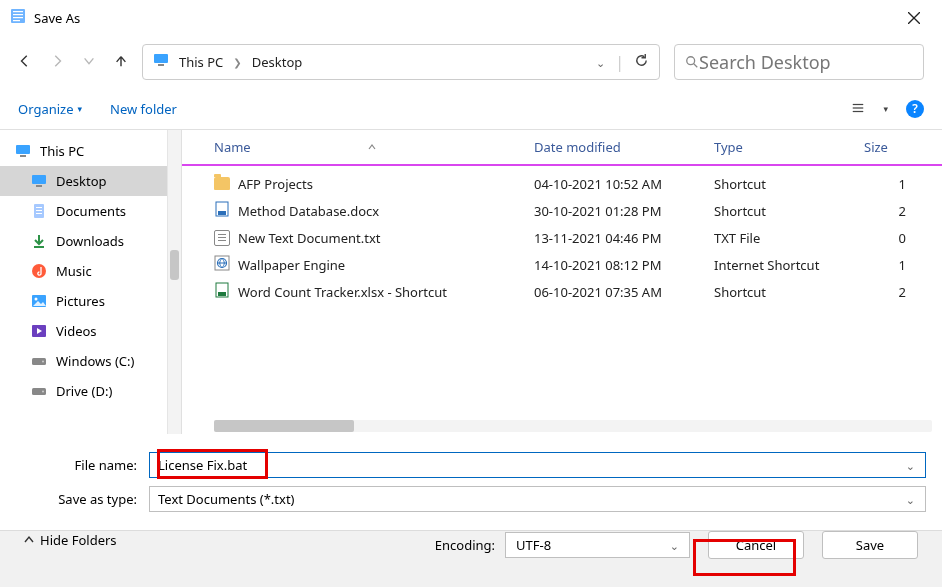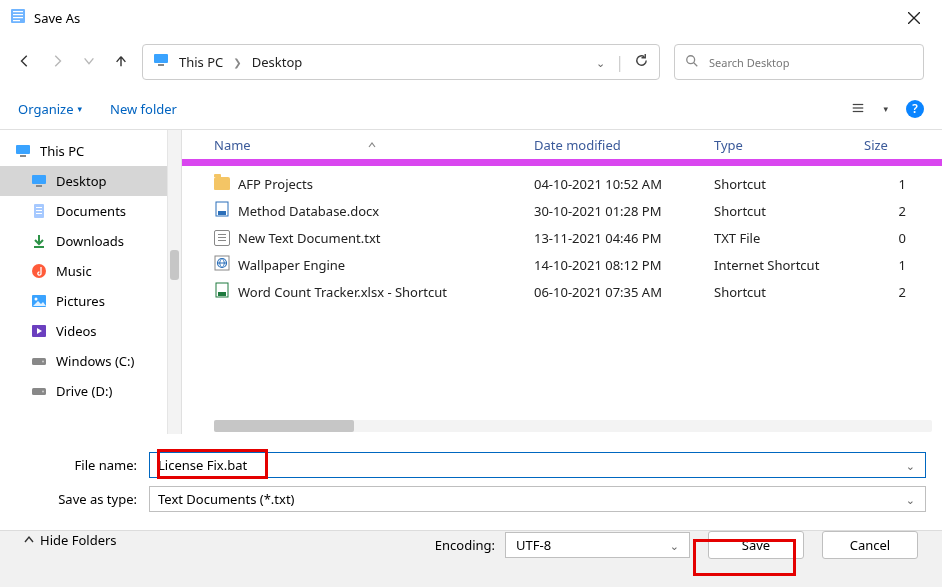--- a/index.html
+++ b/index.html
@@ -13,42 +13,42 @@
 
     
     .navrow { height: 52px; display: flex; align-items: center; gap: 14px; padding: 0 18px; }
     .nav-arrows { display: flex; align-items: center; gap: 18px; color: #555; }
     .nav-arrows svg { width: 14px; height: 14px; }
     .nav-arrows .disabled { opacity: .35; }
     .addressbar { flex: 1; height: 36px; border: 1px solid #ccc; border-radius: 4px; display: flex; align-items: center; padding: 0 10px; gap: 10px; }
     .path { flex: 1; display: flex; align-items: center; gap: 10px; font-size: 13px; color: #222; }
     .breadcrumb-sep { color: #888; font-size: 10px; }
     .refresh { color: #444; }
-    .searchbar { width: 250px; height: 36px; border: 1px solid #ccc; border-radius: 4px; display: flex; align-items: center; padding: 0 10px; gap: 10px; color: #777; font-size: 11px; }
+    .searchbar { width: 250px; height: 36px; border: 1px solid #ccc; border-radius: 4px; display: flex; align-items: center; padding: 0 10px; color: #777; font-size: 18px; }
 
     
     .toolbar { height: 42px; display: flex; align-items: center; justify-content: space-between; padding: 0 18px; border-bottom: 1px solid #e0e0e0; }
     .toolbar-left { display: flex; align-items: center; gap: 28px; }
     .toolbar-left .link { color: #0063c0; font-size: 13px; display: flex; align-items: center; gap: 4px; cursor: pointer; }
     .toolbar-right { display: flex; align-items: center; gap: 18px; }
     .toolbar-right svg { width: 14px; height: 14px; }
     .help-badge { width: 18px; height: 18px; border-radius: 50%; background: #0a84ff; color: #fff; font-size: 12px; display: flex; align-items: center; justify-content: center; font-weight: 600; }
 
     
     .bodyrow { display: flex; height: 304px; }
     .sidebar { width: 182px; position: relative; padding: 6px 0; border-right: 1px solid #e0e0e0; font-size: 13px; }
     .tree-item { height: 30px; display: flex; align-items: center; gap: 8px; padding-left: 30px; cursor: pointer; }
     .tree-item.root { padding-left: 14px; }
     .tree-item.selected { background: #d6d6d6; }
     .tree-icon { width: 18px; height: 18px; display: flex; align-items: center; justify-content: center; }
     .sidebar-scroll { position: absolute; top: 0; right: 0; bottom: 0; width: 14px; background: #f3f3f3; border-left: 1px solid #e5e5e5; }
     .sidebar-thumb { position: absolute; top: 120px; left: 2px; right: 2px; height: 30px; background: #c6c6c6; border-radius: 3px; }
 
     .filepane { flex: 1; position: relative; }
-    .columns { height: 36px; display: grid; grid-template-columns: 320px 180px 150px 60px; align-items: center; padding-left: 32px; font-size: 13px; color: #3b5a9a; border-bottom: 7px solid #d946ef; }
+    .columns { height: 36px; display: grid; grid-template-columns: 320px 180px 150px 60px; align-items: center; padding-left: 32px; font-size: 13px; color: #3b5a9a; border-bottom: 2px solid #d946ef; }
     .columns .col { display: flex; align-items: center; gap: 6px; }
     .rows { padding-top: 4px; }
     .row { height: 27px; display: grid; grid-template-columns: 320px 180px 150px 60px; align-items: center; padding-left: 32px; font-size: 13px; color: #222; }
     .row .namecell { display: flex; align-items: center; gap: 8px; text-align: right; }
     .row .sizecell { text-align: right; padding-right: 18px; }
     .hscroll { position: absolute; bottom: 2px; left: 32px; right: 10px; height: 12px; background: #f3f3f3; border-radius: 2px; }
     .hscroll-thumb { position: absolute; left: 0; top: 0; bottom: 0; width: 140px; background: #c6c6c6; border-radius: 2px; }
 
     
     .formarea { background: #fff; padding: 14px 16px 0 1px; }
@@ -357,19 +357,19 @@
     <span>Hide Folders</span>
   </span>
   <div class="bottom-right">
     <div class="encoding">
       <span>Encoding:</span>
       <div class="enc-combo">
         <span>UTF-8</span>
         <span style="font-size:11px;color:#666">⌄</span>
       </div>
     </div>
+    <div class="dlg-btn">Cancel</div>
     <div class="dlg-btn primary">Save</div>
-    <div class="dlg-btn">Cancel</div>
   </div>
 </div>
 
 <div class="highlight-red hl-filename"></div>
 <div class="highlight-red hl-save"></div>
 
 </body></html>

